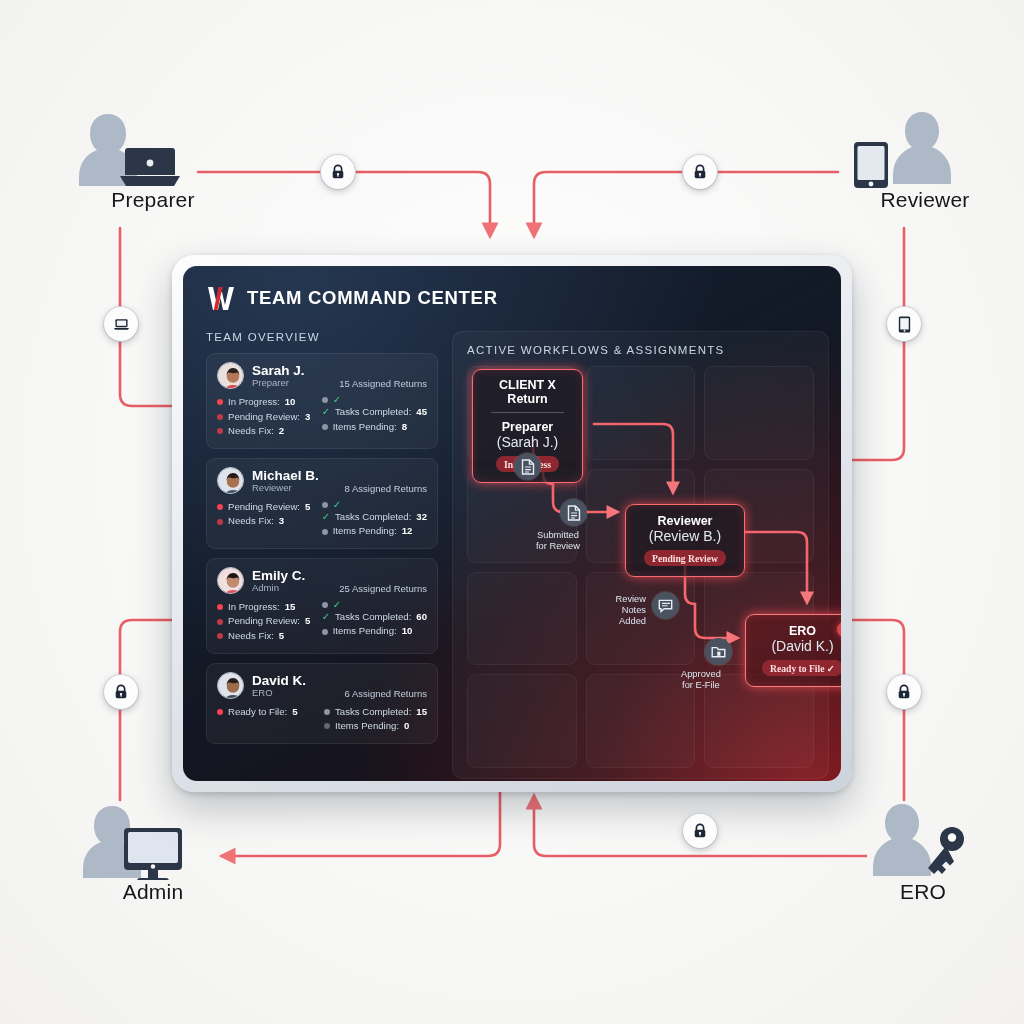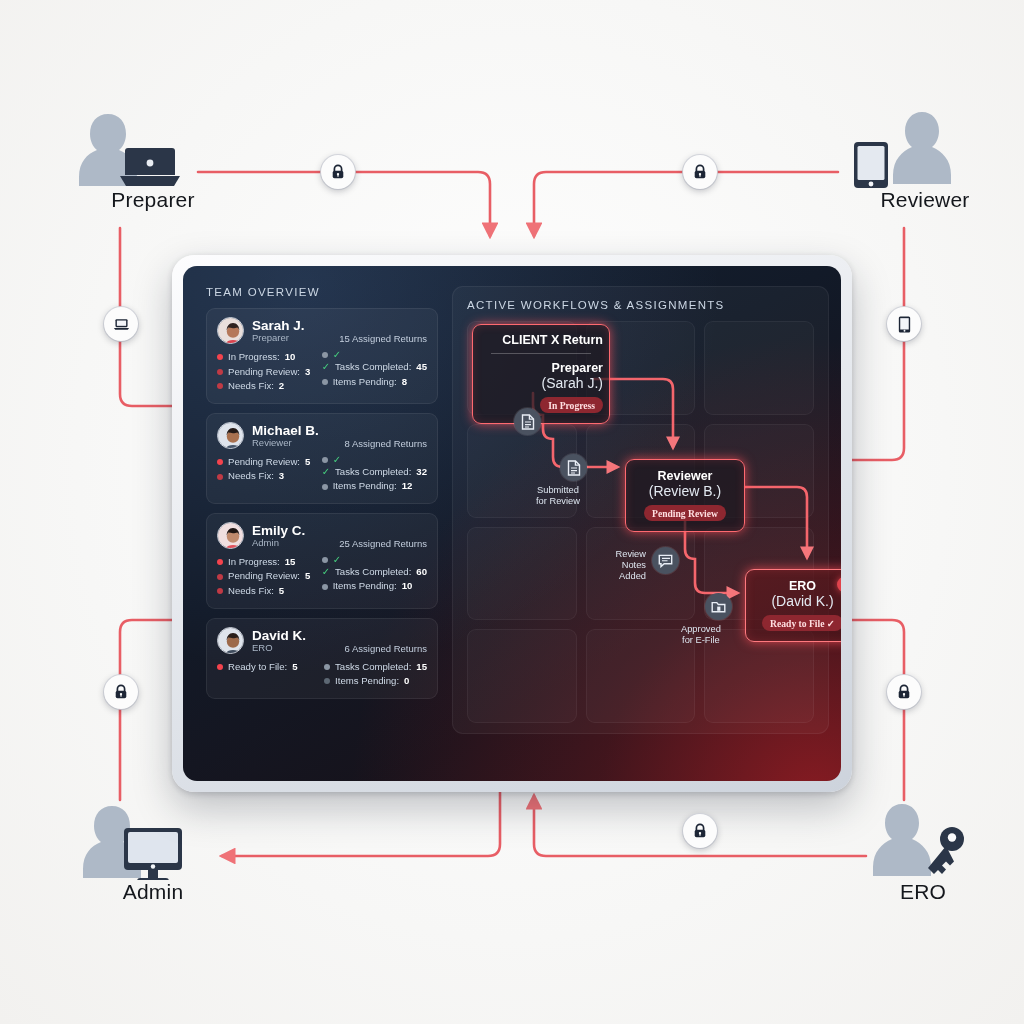--- a/index.html
+++ b/index.html
@@ -90,21 +90,21 @@
   .node { position: absolute; border-radius: 9px; text-align: center; z-index: 5;
           background: rgba(30,24,32,.74); }
   .node.active { border: 1.6px solid #ff6a70;
     box-shadow: 0 0 11px rgba(255,80,90,.75), inset 0 0 10px rgba(255,80,90,.18); }
   .node .ntitle { font-size: 12.5px; font-weight: 700; color: #fff; }
   .node .nsub { font-size: 14px; color: #e3e9f1; }
   .node .nrule { height: 1px; background: rgba(255,255,255,.25); margin: 6px 12px 7px; }
   .pill { display: inline-block; font-size: 9.6px; font-weight: 700; color: #ffdfe1;
           background: #8e2730; border-radius: 9px; padding: 2.5px 8px; margin-top: 6px; font-family: Liberation Serif, serif; }
 
-  #n-client { left: 5px;   top: 3px;   width: 138px; padding: 8px 6px 10px; text-align: right; }
+  #n-client { left: 5px;   top: 3px;   width: 111px; padding: 8px 6px 10px; }
   #n-review { left: 158px; top: 138px; width: 120px; padding: 9px 6px 10px; }
   #n-ero    { left: 278px; top: 248px; width: 115px; padding: 9px 6px 10px;
               background: linear-gradient(160deg, rgba(92,25,30,.78), rgba(70,20,26,.72)); }
   #n-ero.active { border-color: #ff7a7f; }
   .ero-badge { position: absolute; right: 7px; top: 7px; width: 15px; height: 15px; border-radius: 50%;
                background: #e0434c; display:flex; align-items:center; justify-content:center;
                color:#fff; font-size: 9px; font-weight: 700; box-shadow: 0 0 7px rgba(240,70,80,.8); }
 
   
   .step { position: absolute; z-index: 6; }
@@ -277,20 +277,30 @@
       <rect x="2.7" y="6.7" width="10.6" height="7.6" rx="1.8" fill="#1d2636"></rect>
       <circle cx="8" cy="10.1" r="1.2" fill="#fff"></circle>
         <rect x="7.4" y="10.3" width="1.2" height="2.4" fill="#fff"></rect>
     </svg>
   </div>
 
   <div id="tablet">
     <div id="screen">
       <div id="glow-top"></div>
 
+      <div id="hdr">
+        <div id="logo">
+          <svg width="30" height="26" viewBox="0 0 30 26">
+            <path d="M2 2 L7 2 L11 20 L13 7 L16 7 L19 20 L23 2 L28 2 L22 25 L17 25 L14.5 13 L12 25 L7 25 Z" fill="#ffffff"></path>
+            <path d="M12.5 2 L16.5 2 L11.5 25 L7.8 25 Z" fill="#d8262f"></path>
+            <path d="M22.5 2 L26.4 2 L21.6 25 L17.9 25 Z" fill="#d8262f" opacity=".0"></path>
+          </svg>
+        </div>
+        <h1>TEAM COMMAND CENTER</h1>
+      </div>
 
       <div id="cols">
 
         <div id="left">
           <div class="sechead">TEAM OVERVIEW</div>
           <div id="member-list">
   <div class="pcard">
     <div class="pc-top">
       <div class="avatar"><svg viewBox="0 0 30 30" width="30" height="30">
                       <rect width="30" height="30" fill="#e9dfdc"></rect>

